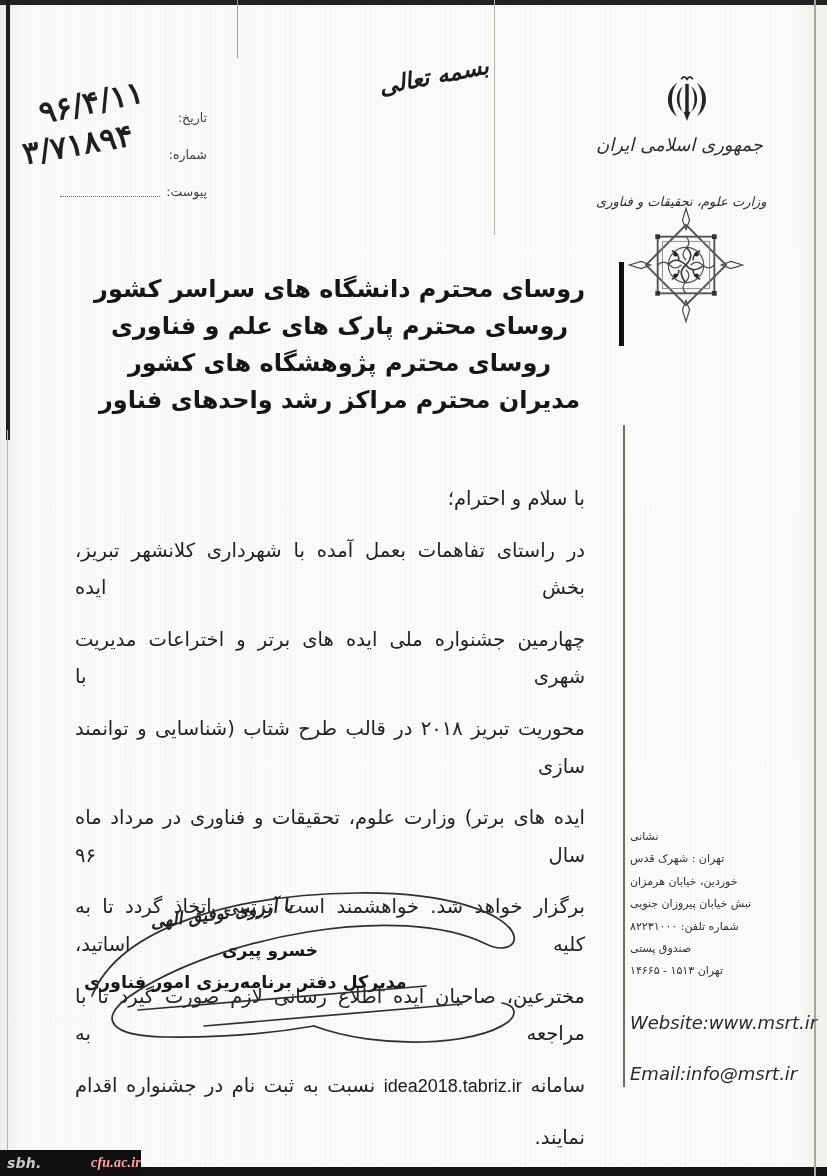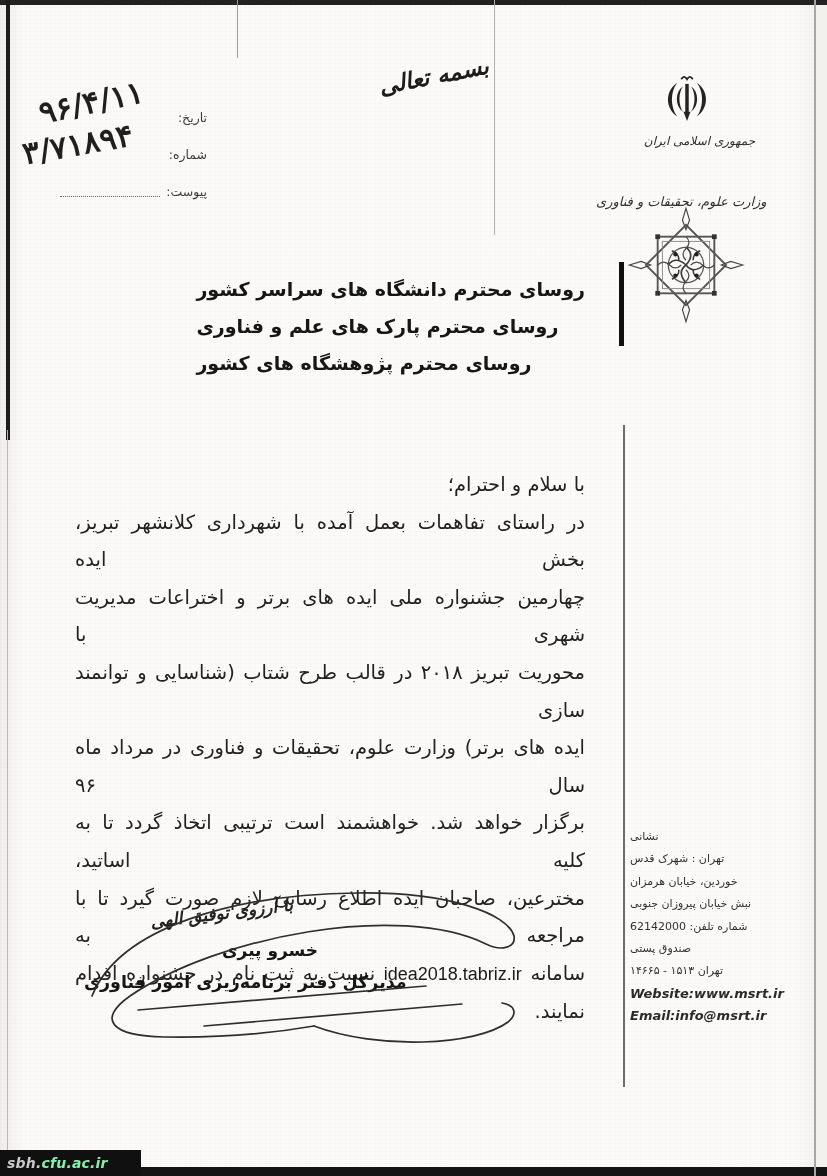--- a/index.html
+++ b/index.html
@@ -27,42 +27,42 @@
   
   .ref-label{font-size:12.5px;color:#3c3c3c;letter-spacing:.5px;}
   .handwrite{font-family:"DejaVu Serif","Liberation Serif",serif;color:#1f1f1f;font-weight:bold;}
   .dots{border-bottom:1.5px dotted #6a6a6a;height:14px;}
   .bismillah{font-family:"DejaVu Serif","Liberation Serif",serif;font-style:italic;
     font-size:23px;font-weight:bold;transform:rotate(-11deg);color:#1c1c1c;white-space:nowrap;}
   .gov-line{font-family:"DejaVu Serif","Liberation Serif",serif;font-style:italic;
     color:#2e2e2e;text-align:center;white-space:nowrap;}
   
   .rtl{direction:rtl;unicode-bidi:embed;}
-  .recipients{right:242px;top:271px;text-align:left;font-weight:bold;
-    font-size:19px;line-height:37px;white-space:nowrap;color:#161616;}
+  .recipients{right:242px;top:271px;text-align:center;font-weight:bold;
+    font-size:24px;line-height:37px;white-space:nowrap;color:#161616;}
   .body-wrap{left:75px;top:466px;width:510px;font-size:19.5px;line-height:37.6px;color:#222;}
-  .bline{direction:rtl;text-align:right;white-space:nowrap;}
+  .bline{direction:rtl;text-align:right;white-space:nowrap;margin-top:14px;}
   .bline.just{text-align:justify;text-align-last:justify;white-space:normal;word-spacing:1px;}
   .url{direction:ltr;unicode-bidi:embed;font-size:18px;color:#1a1a1a;
     font-family:"Liberation Sans","DejaVu Sans",sans-serif;}
   
   .blessing{font-family:"DejaVu Serif","Liberation Serif",serif;font-style:italic;font-weight:bold;
     font-size:17px;transform:rotate(-7deg);color:#222;white-space:nowrap;}
   .sig-name{font-weight:bold;font-size:17px;color:#161616;white-space:nowrap;}
   .sig-title{font-weight:bold;font-size:17.5px;color:#161616;white-space:nowrap;}
   
   .addr{left:630px;top:826px;width:178px;text-align:left;font-size:11px;
     line-height:22.4px;color:#30302e;direction:rtl;}
-  .addr .latin{direction:ltr;font-style:italic;font-weight:bold;font-size:13px;color:#2a2a2a;}
+  .addr .latin{direction:ltr;font-style:italic;font-weight:normal;font-size:18px;color:#2a2a2a;margin-top:29px;}
   
   .wm{left:0;top:1150px;width:141px;height:26px;background:#101010;
     display:flex;align-items:center;padding-left:7px;box-sizing:border-box;
-    font-style:italic;font-weight:bold;font-size:14px;letter-spacing:.2px;}
+    font-style:italic;font-weight:bold;font-size:14px;letter-spacing:.2px;justify-content:space-between;}
   .wm .pre{color:#c9c9c9;}
-  .wm .dom{color:#86efac;}
+  .wm .dom{color:#fca5a5;font-family:Liberation Serif, serif;}
   svg{display:block;}
 </style>
 </head>
 <body>
 
 <div class="page">
 
   <div class="abs strip-right"></div>
   <div class="abs bar-top"></div>
   <div class="abs bar-bottom"></div>
@@ -89,21 +89,21 @@
     <svg viewBox="0 0 100 100" width="62" height="58" fill="none" stroke="#242424">
       <path d="M40,16 q5,-8 10,0 q5,-8 10,0" stroke-width="3" fill="none"></path>
       <path d="M50,24 L50,74" stroke-width="6"></path>
       <path d="M50,88 L44,72 L56,72 Z" fill="#242424" stroke="none"></path>
       <path d="M43,28 C29,38 29,62 43,72 C35,60 35,40 43,28 Z" fill="#242424" stroke="none"></path>
       <path d="M57,28 C71,38 71,62 57,72 C65,60 65,40 57,28 Z" fill="#242424" stroke="none"></path>
       <path d="M33,22 C12,36 12,66 33,80 C21,64 21,38 33,22 Z" fill="#242424" stroke="none"></path>
       <path d="M67,22 C88,36 88,66 67,80 C79,64 79,38 67,22 Z" fill="#242424" stroke="none"></path>
     </svg>
   </div>
-  <div class="abs gov-line" style="left:632px;top:134px;width:135px;font-size:12px;">جمهوری اسلامی ایران</div>
+  <div class="abs gov-line" style="left:596px;top:134px;width:135px;font-size:18px;">جمهوری اسلامی ایران</div>
   <div class="abs gov-line" style="left:596px;top:158px;width:165px;font-size:13px;margin-top:36px;">وزارت علوم، تحقیقات و فناوری</div>
 
   <div class="abs" style="left:627px;top:206px;width:118px;height:118px;">
     <svg viewBox="0 0 100 100" width="118" height="118" fill="none">
       <rect x="26" y="26" width="48" height="48" stroke="#555" stroke-width="1.6"></rect>
       <rect x="26" y="26" width="48" height="48" stroke="#555" stroke-width="1.6" transform="rotate(45 50 50)"></rect>
       <rect x="30" y="30" width="40" height="40" stroke="#8a8a8a" stroke-width="0.8"></rect>
       <path d="M50,2 L53,12 L50,20 L47,12 Z" stroke="#444" stroke-width="1"></path>
       <path d="M50,98 L53,88 L50,80 L47,88 Z" stroke="#444" stroke-width="1"></path>
       <path d="M2,50 L12,47 L20,50 L12,53 Z" stroke="#444" stroke-width="1"></path>
@@ -120,20 +120,21 @@
       <circle cx="41" cy="59" r="1.8" fill="#222"></circle>
       <circle cx="59" cy="59" r="1.8" fill="#222"></circle>
       <path d="M50,26 q5,5 0,10 q-5,5 0,10 M50,54 q5,5 0,10 q-5,5 0,10 M26,50 q5,-5 10,0 q5,5 10,0 M54,50 q5,-5 10,0 q5,5 10,0" stroke="#4a4a4a" stroke-width="1"></path>
     </svg>
   </div>
 
   <div class="abs recipients rtl">
     <div>روسای محترم دانشگاه های سراسر کشور</div>
     <div>روسای محترم پارک های علم و فناوری</div>
     <div>روسای محترم پژوهشگاه های کشور</div>
+    <div>مدیران محترم مراکز رشد واحدهای فناور</div>
   </div>
 
   <div class="abs body-wrap">
     <div class="bline">با سلام و احترام؛</div>
     <div class="bline just">در راستای تفاهمات بعمل آمده با شهرداری کلانشهر تبریز، بخش ایده</div>
     <div class="bline just">چهارمین جشنواره ملی ایده های برتر و اختراعات مدیریت شهری با</div>
     <div class="bline just">محوریت تبریز ۲۰۱۸ در قالب طرح شتاب (شناسایی و توانمند سازی</div>
     <div class="bline just">ایده های برتر) وزارت علوم، تحقیقات و فناوری در مرداد ماه سال ۹۶</div>
     <div class="bline just">برگزار خواهد شد. خواهشمند است ترتیبی اتخاذ گردد تا به کلیه اساتید،</div>
     <div class="bline just">مخترعین، صاحبان ایده اطلاع رسانی لازم صورت گیرد تا با مراجعه به</div>
@@ -155,21 +156,21 @@
       <path d="M126,142 L384,120"></path>
       <path d="M236,142 C300,166 398,162 430,138 C440,130 437,121 424,119"></path>
     </svg>
   </div>
 
   <div class="abs addr">
     <div>نشانی</div>
     <div>تهران : شهرک قدس</div>
     <div>خوردین، خیابان هرمزان</div>
     <div>نبش خیابان پیروزان جنوبی</div>
-    <div>شماره تلفن: 62142000</div>
+    <div>شماره تلفن: ۸۲۲۳۱۰۰۰</div>
     <div>صندوق پستی</div>
     <div>تهران ۱۵۱۳ - ۱۴۶۶۵</div>
     <div class="latin">Website:www.msrt.ir</div>
     <div class="latin">Email:info@msrt.ir</div>
   </div>
 
   <div class="abs wm">
     <span class="pre">sbh.</span>
       <span class="dom">cfu.ac.ir</span>
   </div>

